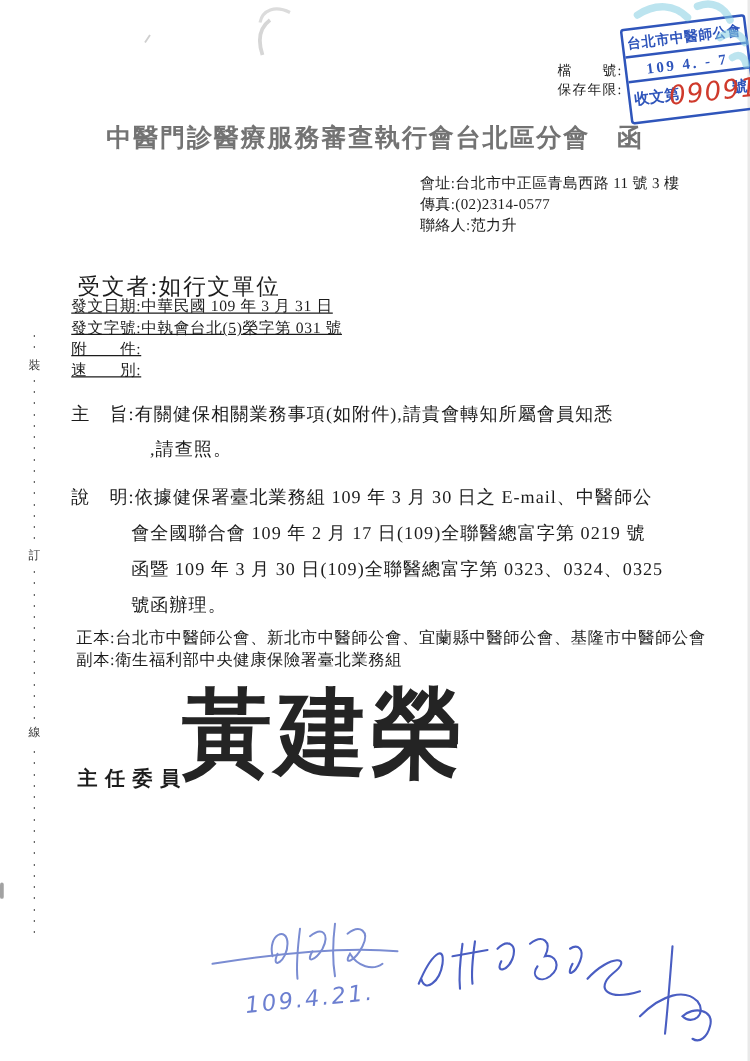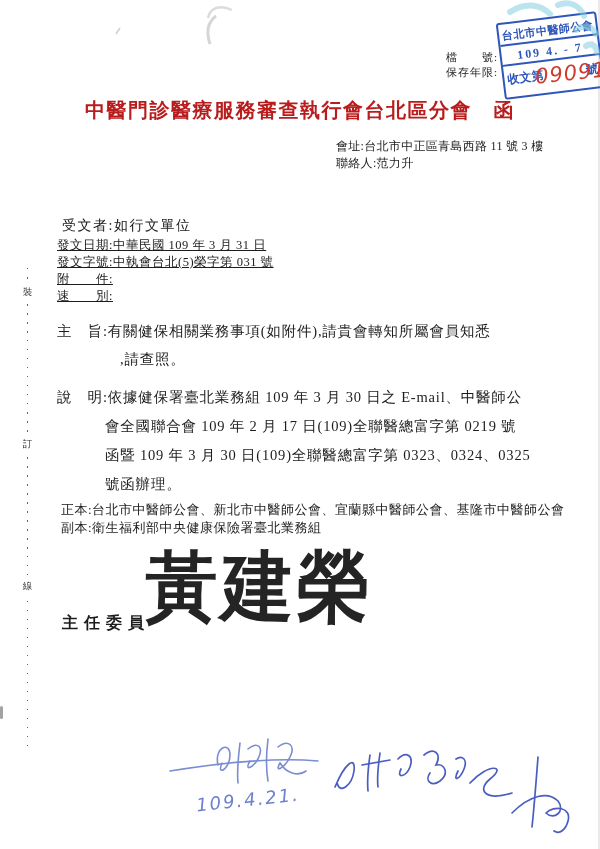--- a/index.html
+++ b/index.html
@@ -21,25 +21,25 @@
     border:2.5px solid #2f55bb;border-radius:3px;color:#2f55bb;
     font-weight:bold;background:rgba(255,255,255,0);}
   .stamp-row{box-sizing:border-box;text-align:center;overflow:hidden;white-space:nowrap;}
   .stamp-org{font-size:11px;height:22px;line-height:22px;border-bottom:2px solid #2f55bb;letter-spacing:0.5px;}
   .stamp-date{font-size:12px;height:20px;line-height:20px;border-bottom:2px solid #2f55bb;letter-spacing:2px;}
   .stamp-receipt{font-size:12px;height:26px;line-height:26px;display:flex;justify-content:space-between;padding:0 3px;}
   .receipt-number{left:535px;top:61px;font-size:21px;color:#cf3a2c;font-style:italic;
     transform:rotate(-6deg);letter-spacing:1px;font-family:"DejaVu Sans",sans-serif;}
 
   .title{top:97px;left:0;width:600px;text-align:center;
-    font-size:20px;font-weight:bold;letter-spacing:1.5px;color:#b91c1c;}
+    font-size:20px;font-weight:bold;letter-spacing:1.5px;color:#737373;}
 
   .contact{left:336px;top:138px;font-size:12px;line-height:17px;letter-spacing:0.3px;}
 
-  .recipient{left:62px;top:217px;font-size:14px;letter-spacing:1.5px;}
+  .recipient{left:62px;top:217px;font-size:18px;letter-spacing:1.5px;}
 
   .meta{left:57px;top:237px;font-size:12.5px;line-height:17px;letter-spacing:0.5px;text-decoration:underline;}
 
   .body-line{font-size:14.5px;letter-spacing:0.8px;white-space:nowrap;}
   .subject-1{left:57px;top:322px;}
   .subject-2{left:120px;top:350px;}
   .desc-1{left:57px;top:388px;}
   .desc-2{left:105px;top:417px;}
   .desc-3{left:105px;top:446px;}
   .desc-4{left:105px;top:475px;}
@@ -95,20 +95,21 @@
       <path d="M78,5 C90,0 100,6 104,16"></path>
       <path d="M96,30 C104,24 112,26 116,34"></path>
       <path d="M106,46 C112,42 116,46 117,52"></path>
     </g>
   </svg>
 
   <div class="abs title">中醫門診醫療服務審查執行會台北區分會　函</div>
 
   <div class="abs contact">
     <div>會址:台北市中正區青島西路 11 號 3 樓</div>
+    <div>傳真:(02)2314-0577</div>
     <div>聯絡人:范力升</div>
   </div>
 
   <div class="abs recipient">受文者:如行文單位</div>
 
   <div class="abs meta">
     <div>發文日期:中華民國 109 年 3 月 31 日</div>
     <div>發文字號:中執會台北(5)榮字第 031 號</div>
     <div>附　　件:</div>
     <div>速　　別:</div>

